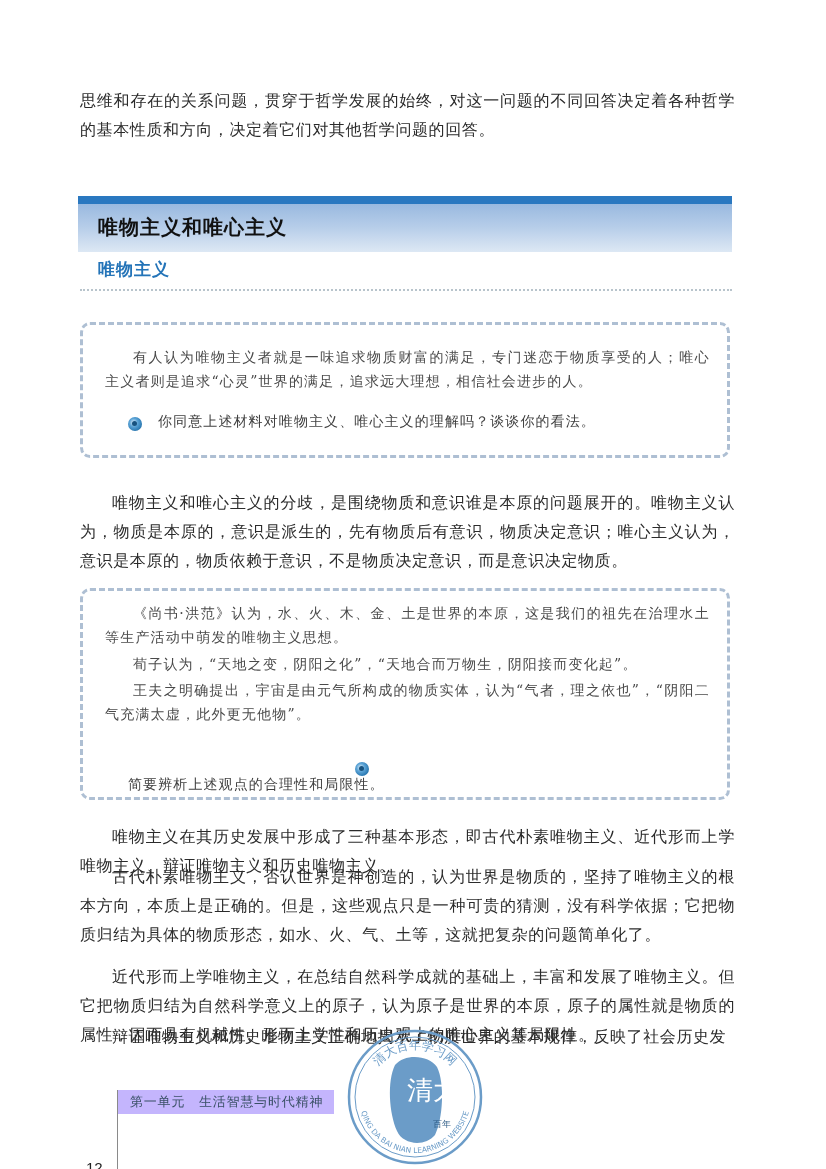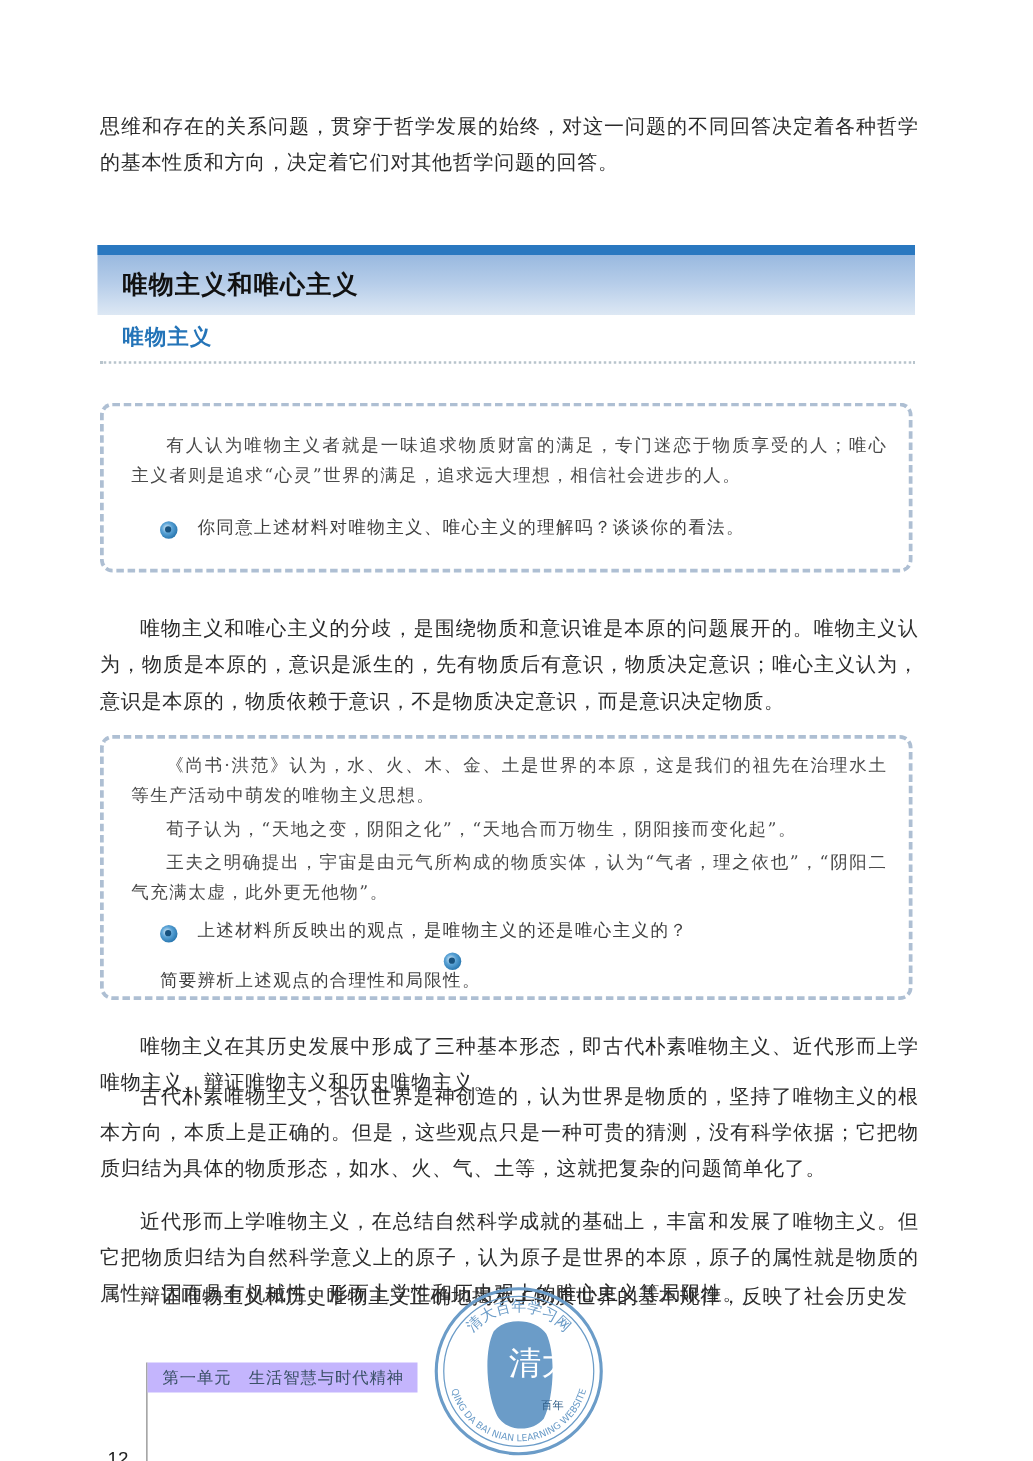--- a/index.html
+++ b/index.html
@@ -197,24 +197,20 @@
       <span>你同意上述材料对唯物主义、唯心主义的理解吗？谈谈你的看法。</span>
     </div>
   </div>
 
   <p class="para indent" style="top:488px;">唯物主义和唯心主义的分歧，是围绕物质和意识谁是本原的问题展开的。唯物主义认为，物质是本原的，意识是派生的，先有物质后有意识，物质决定意识；唯心主义认为，意识是本原的，物质依赖于意识，不是物质决定意识，而是意识决定物质。</p>
 
   <div class="material-box" style="top:588px; height:212px;">
     <p class="box-text indent" style="top:10px;">《尚书·洪范》认为，水、火、木、金、土是世界的本原，这是我们的祖先在治理水土等生产活动中萌发的唯物主义思想。</p>
     <p class="box-text indent" style="top:61px;">荀子认为，“天地之变，阴阳之化”，“天地合而万物生，阴阳接而变化起”。</p>
     <p class="box-text indent" style="top:87px;">王夫之明确提出，宇宙是由元气所构成的物质实体，认为“气者，理之依也”，“阴阳二气充满太虚，此外更无他物”。</p>
-    <div class="question" style="top:145px;">
-      <span class="q-icon"></span>
-      <span>上述材料所反映出的观点，是唯物主义的还是唯心主义的？</span>
-    </div>
     <div class="question" style="top:171px;flex-direction:column;">
       <span class="q-icon"></span>
       <span>简要辨析上述观点的合理性和局限性。</span>
     </div>
   </div>
 
   <p class="para indent" style="top:822px;">唯物主义在其历史发展中形成了三种基本形态，即古代朴素唯物主义、近代形而上学唯物主义、辩证唯物主义和历史唯物主义。</p>
   <p class="para indent" style="top:862px;">古代朴素唯物主义，否认世界是神创造的，认为世界是物质的，坚持了唯物主义的根本方向，本质上是正确的。但是，这些观点只是一种可贵的猜测，没有科学依据；它把物质归结为具体的物质形态，如水、火、气、土等，这就把复杂的问题简单化了。</p>
   <p class="para indent" style="top:962px;">近代形而上学唯物主义，在总结自然科学成就的基础上，丰富和发展了唯物主义。但它把物质归结为自然科学意义上的原子，认为原子是世界的本原，原子的属性就是物质的属性，因而具有机械性、形而上学性和历史观上的唯心主义等局限性。</p>
   <p class="para indent" style="top:1022px; white-space:nowrap; overflow:hidden;">辩证唯物主义和历史唯物主义正确地揭示了物质世界的基本规律，反映了社会历史发</p>

